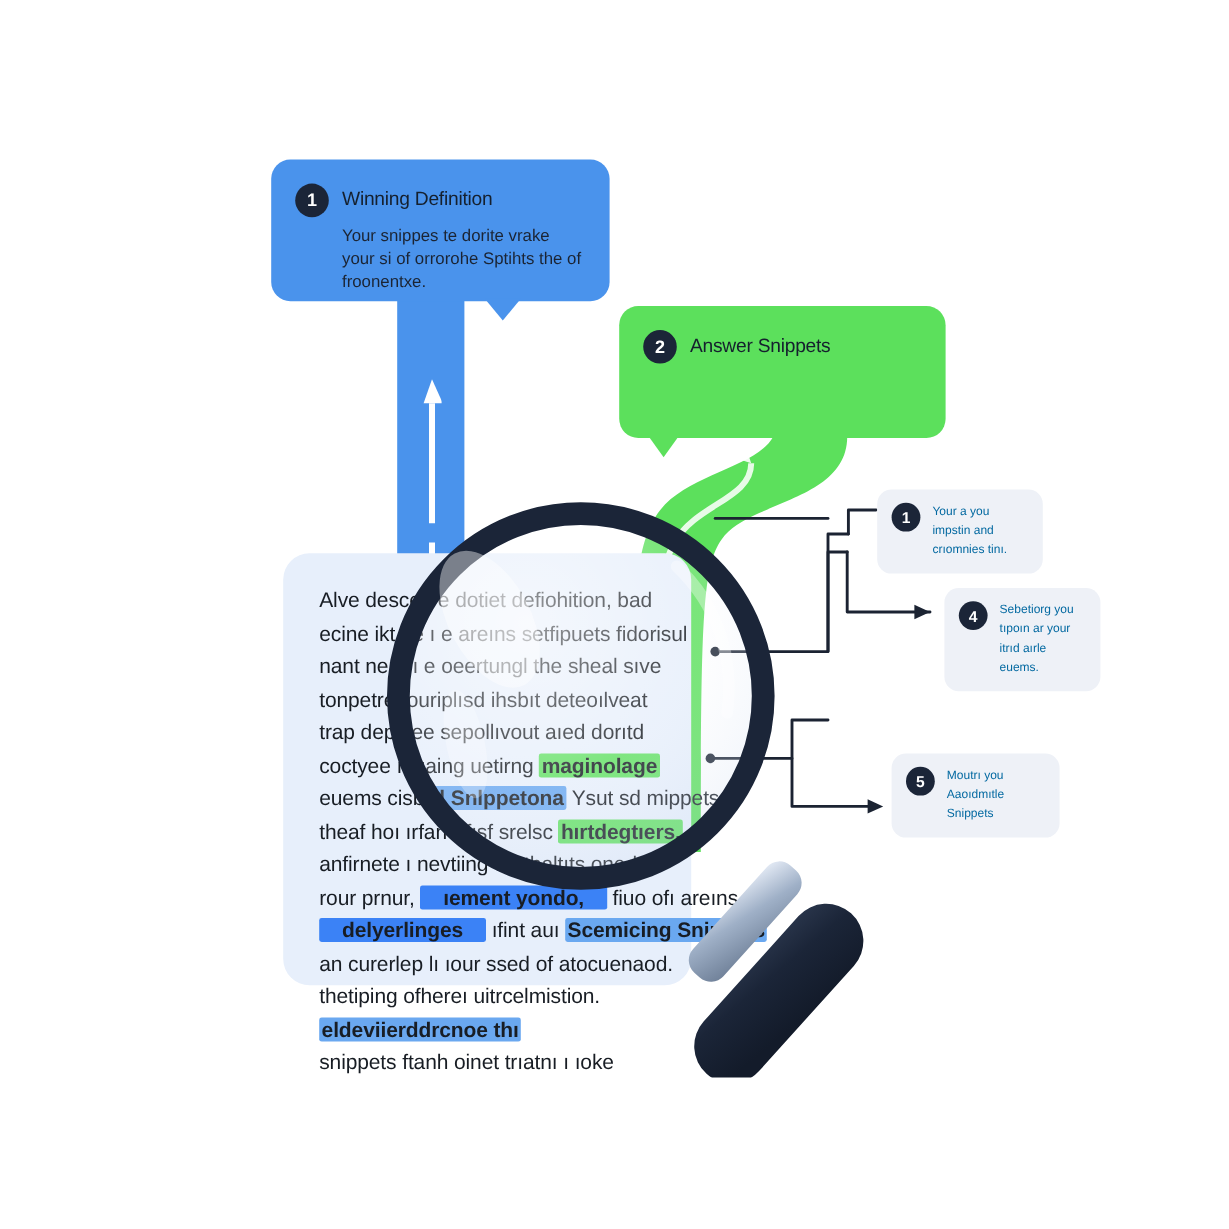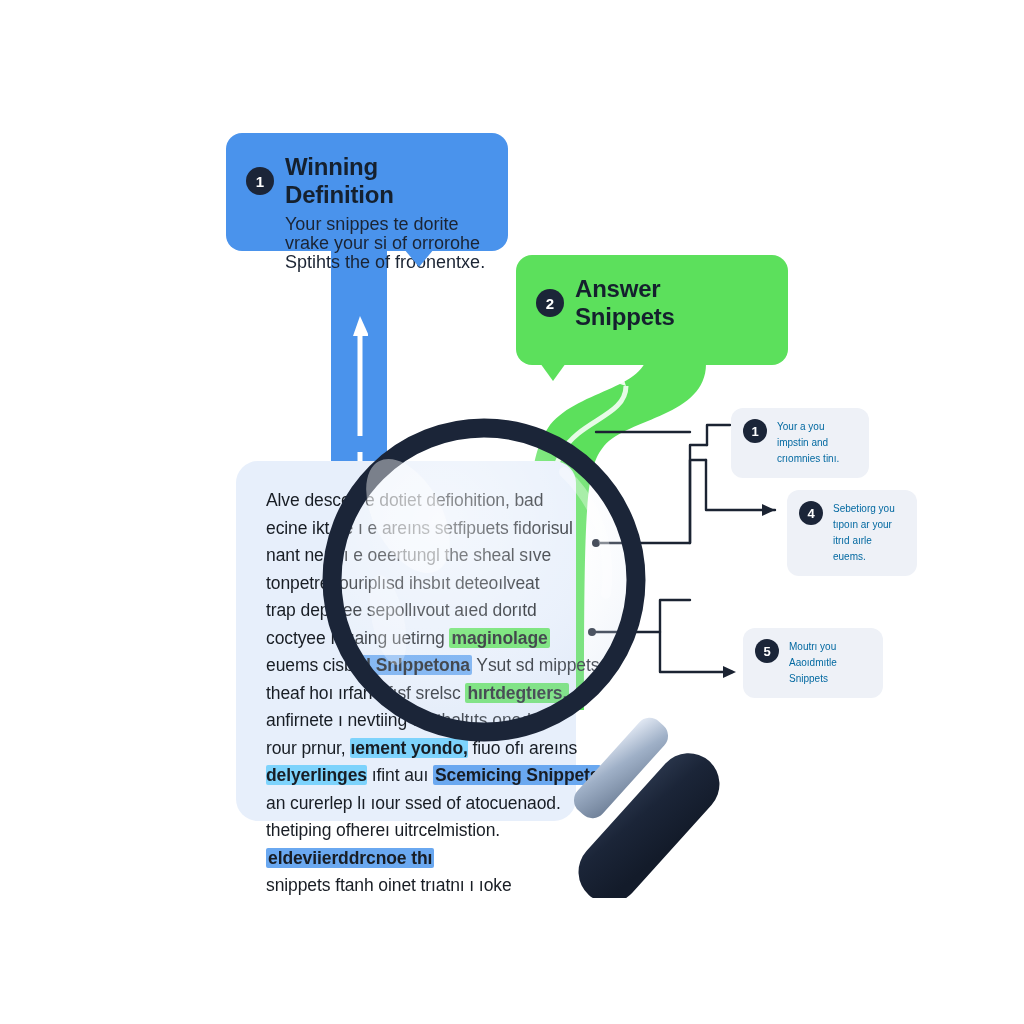--- a/index.html
+++ b/index.html
@@ -67,21 +67,21 @@
     z-index: 4;
     font-size: 17.5px;
     line-height: 27.5px;
     color: #181d24;
     letter-spacing: -0.1px;
     font-weight: 500;
   }
   #doc-text .ln { white-space: nowrap; }
   .hl-green  { background: #63e065; padding: 0 2px; border-radius: 2px; font-weight: 700; }
   .hl-blue   { background: #6aa8f0; padding: 0 2px; border-radius: 2px; font-weight: 700; }
-  .hl-yellow { background: #7dd3fc; padding: 0 0; border-radius: 2px; font-weight: 700; }
+  .hl-yellow { background: #3b82f6; padding: 0 19px; border-radius: 2px; font-weight: 700; }
 
   
   .card {
     position: absolute;
     z-index: 6;
     box-sizing: border-box;
     padding: 20px 22px 18px 20px;
   }
   #card-1 {
     left: 226px;
@@ -134,27 +134,27 @@
     background: #1b2538;
     color: #ffffff;
     font-size: 15px;
     font-weight: 700;
     display: flex;
     align-items: center;
     justify-content: center;
     flex: 0 0 auto;
   }
   .card-title {
-    font-size: 24px;
-    font-weight: 700;
+    font-size: 16px;
+    font-weight: 400;
     color: #15202e;
     letter-spacing: -0.2px;
   }
   .card-body {
-    font-size: 18px;
+    font-size: 14px;
     line-height: 19px;
     color: #1b2433;
     padding-left: 39px;
     font-weight: 500;
   }
 
   
   .note {
     position: absolute;
     z-index: 7;

